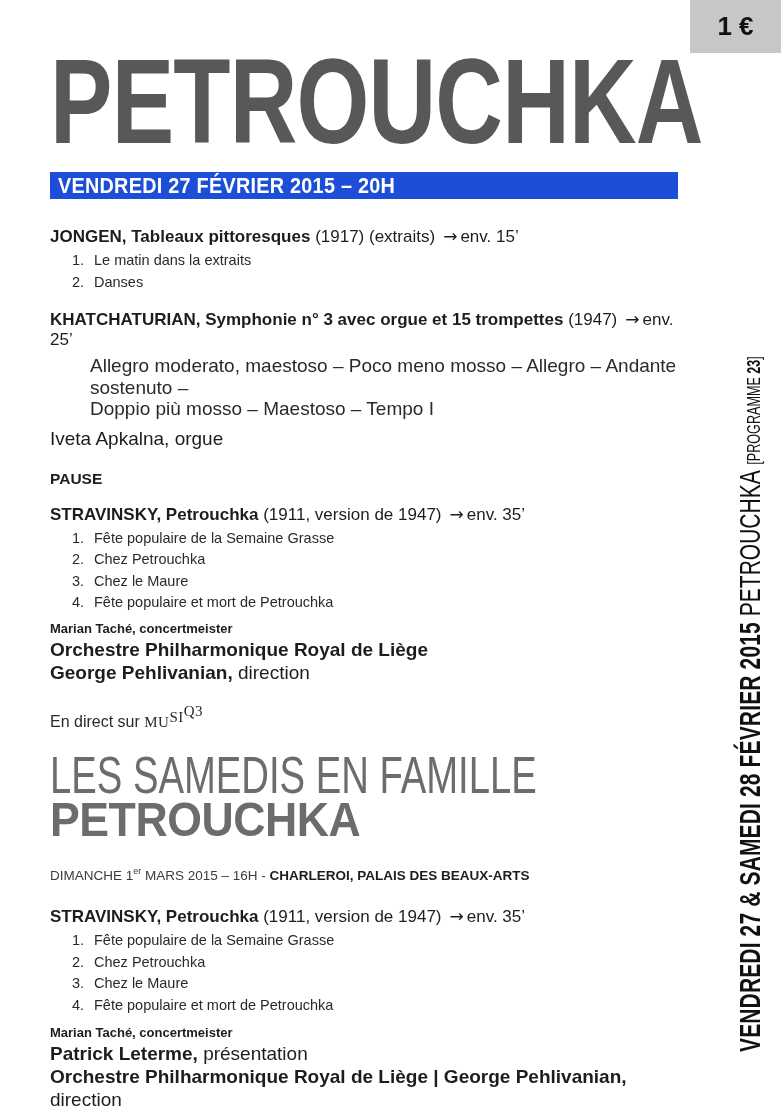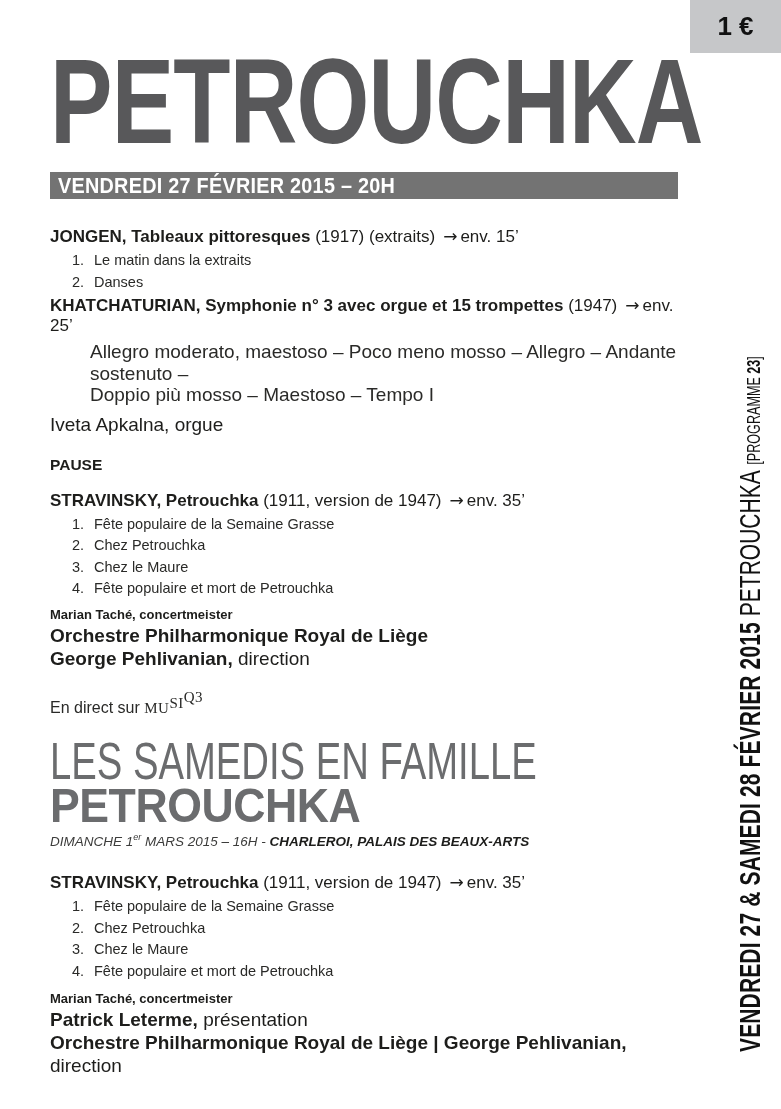--- a/index.html
+++ b/index.html
@@ -13,21 +13,21 @@
     font-weight:bold; font-size:26px; color:#111;
   }
   .content { position:absolute; left:50px; top:0; width:628px; }
 
   .main-title {
     margin-top:42px; font-size:120px; line-height:118px; font-weight:bold;
     color:#58585a; white-space:nowrap; transform:scaleX(0.78); transform-origin:left;
     letter-spacing:-1px;
   }
   .date-bar {
-    margin-top:12px; height:27px; line-height:27px; background:#737373;
+    margin-top:12px; height:27px; line-height:27px; background:#1d4ed8;
     color:#ffffff; font-weight:bold; font-size:22px; padding-left:8px;
     white-space:nowrap;
     text-decoration:underline;
   }
   .date-bar .inner { display:inline-block; transform:scaleX(0.9); transform-origin:left; letter-spacing:0.3px; }
 
   .work-header { font-size:17px; line-height:20px; }
   .work-header .b { font-weight:bold; }
   .arrow { font-family:"DejaVu Sans", sans-serif; margin:0 3px 0 8px; }
 
@@ -53,25 +53,25 @@
 
   .kicker {
     margin-top:19px; font-size:51px; line-height:46px; color:#6b6c6e;
     white-space:nowrap; transform:scaleX(0.75); transform-origin:left;
   }
   .family-title {
     font-size:48px; line-height:42px; font-weight:bold; color:#6b6c6e;
     white-space:nowrap; transform:scaleX(0.93); transform-origin:left;
     letter-spacing:-0.5px;
   }
-  .second-date { margin-top:2px; font-size:13.5px; line-height:16px; color:#3c3c3b;font-style:italic; }
+  .second-date { margin-top:22px; font-size:13.5px; line-height:16px; color:#3c3c3b; }
   .second-date .b { font-weight:bold; color:#1d1d1b; }
   .second-date sup { font-size:9px; }
 
-  .m27 { margin-top:27px; } .m3 { margin-top:2px; } .m5 { margin-top:5px; }
+  .m27 { margin-top:27px; } .m3 { margin-top:16px; } .m5 { margin-top:5px; }
   .m7 { margin-top:7px; } .m16 { margin-top:16px; } .m23 { margin-top:23px; }
 
   .sidebar {
     position:absolute; left:731px; top:1052px; white-space:nowrap;
     transform-origin:0 0; transform:rotate(-90deg) scaleX(0.70);
     font-size:30px; line-height:38px; color:#111;
   }
   .sb-bold { font-weight:bold; letter-spacing:0.2px; }
   .sb-reg { font-weight:normal; }
   .sb-small { font-size:18px; margin-left:8px; }

